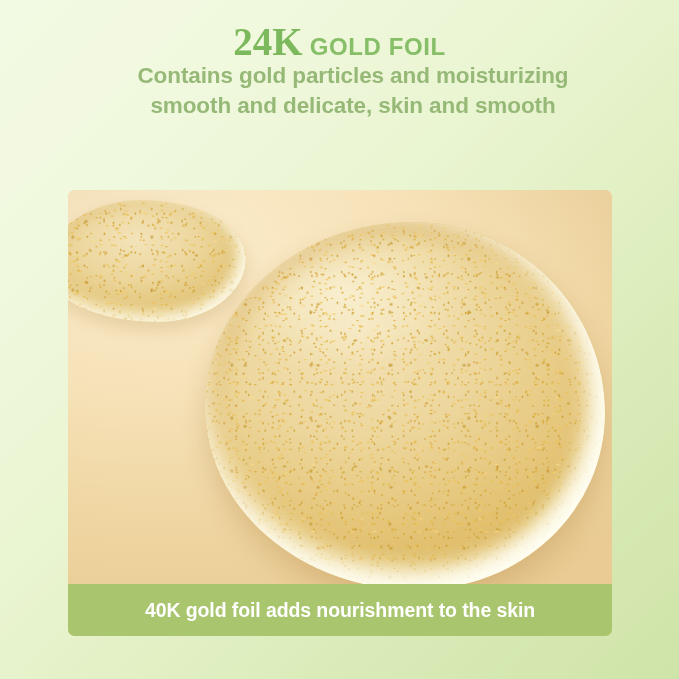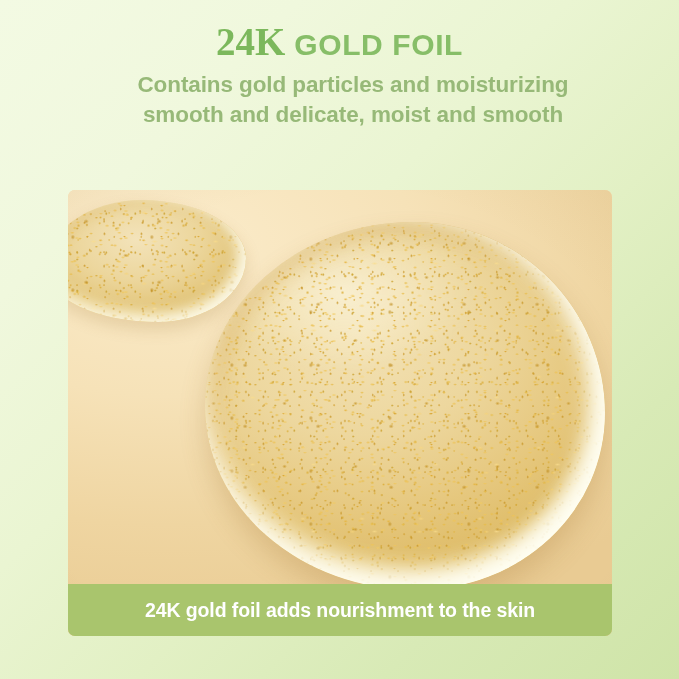--- a/index.html
+++ b/index.html
@@ -46,28 +46,28 @@
     letter-spacing: 0.3px;
   }
   .title-strong {
     font-size: 39px;
     font-weight: bold;
     color: #7cb85c;
     letter-spacing: 0px;
     font-family: Liberation Serif, serif;
   }
   .title-rest {
-    font-size: 30px;
+    font-size: 24px;
     font-weight: bold;
     color: #87be68;
     letter-spacing: 0.6px;
   }
 
   .subtitle {
-    margin-top: 9px;
+    margin-top: 0;
     color: #97b978;
     font-size: 22.5px;
     font-weight: bold;
     line-height: 1.33;
     letter-spacing: -0.1px;
     padding-left: 27px;
   }
   .subtitle .sub-line {
     display: block;
     white-space: nowrap;
@@ -251,35 +251,35 @@
 <body>
 
 <div id="page">
 
   <div class="header">
     <div class="title-line">
       <span class="title-strong">24K</span><span class="title-rest"> GOLD FOIL</span>
     </div>
     <div class="subtitle">
       <span class="sub-line">Contains gold particles and moisturizing</span>
-      <span class="sub-line">smooth and delicate, moist and smooth</span>
+      <span class="sub-line">smooth and delicate, skin and smooth</span>
     </div>
   </div>
 
   <div class="photo">
     <div class="backdrop"></div>
 
     <div class="blob-small">
       <div class="flakes"></div>
       <div class="flakes-b"></div>
     </div>
 
     <div class="blob-main">
       <div class="flakes"></div>
       <div class="flakes-b"></div>
     </div>
   </div>
 
   <div class="caption">
-    <span class="caption-text">24K gold foil adds nourishment to the skin</span>
+    <span class="caption-text">40K gold foil adds nourishment to the skin</span>
   </div>
 
 </div>
 
 </body></html>

